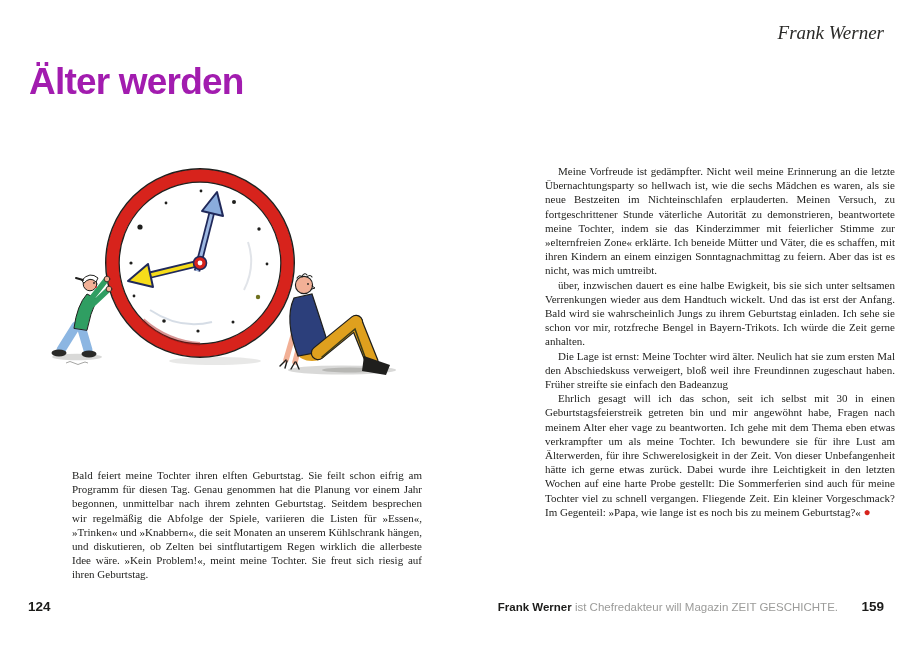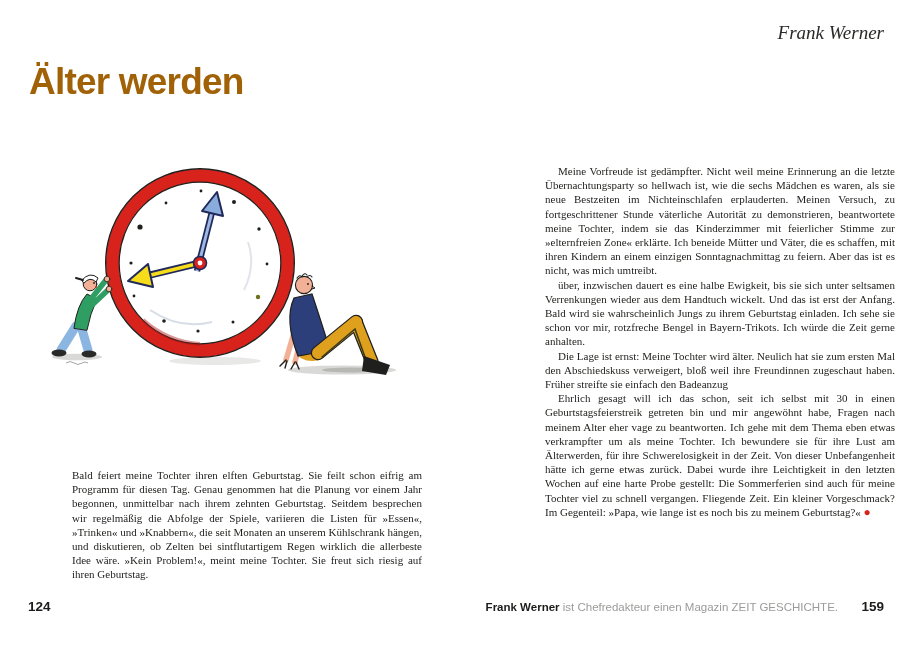--- a/index.html
+++ b/index.html
@@ -3,21 +3,21 @@
 <meta charset="utf-8">
 <style>
   html,body{margin:0;padding:0;background:#e8e8e8;}
   .spread{
     position:relative;width:913px;height:648px;background:#ffffff;
     overflow:hidden;font-family:"Liberation Serif",serif;color:#232321;
   }
   .page-title{
     position:absolute;left:29px;top:38px;
     font-family:"Liberation Sans",sans-serif;font-weight:800;
-    font-size:37px;letter-spacing:-0.8px;color:#a16207;line-height:1;
+    font-size:37px;letter-spacing:-0.8px;color:#a21caf;line-height:1;
   }
   .author{
     position:absolute;right:29px;top:22px;text-align:right;
     font-family:"Liberation Serif",serif;font-style:italic;
     font-size:19px;color:#2a2a28;
   }
   .illustration{position:absolute;left:50px;top:150px;width:370px;height:290px;}
   .column{
     position:absolute;width:350px;text-align:justify;
     font-size:11px;line-height:14.2px;hyphens:auto;-webkit-hyphens:auto;
@@ -146,16 +146,16 @@
   </div>
 
   <div class="column col-right">
     <p class="indent">Meine Vorfreude ist gedämpfter. Nicht weil meine Erinnerung an die letzte Übernachtungsparty so hellwach ist, wie die sechs Mädchen es waren, als sie neue Bestzeiten im Nichteinschlafen erplauderten. Meinen Versuch, zu fortgeschrittener Stunde väterliche Autorität zu demonstrieren, beantwortete meine Tochter, indem sie das Kinderzimmer mit feierlicher Stimme zur »elternfreien Zone« erklärte. Ich beneide Mütter und Väter, die es schaffen, mit ihren Kindern an einem einzigen Sonntagnachmittag zu feiern. Aber das ist es nicht, was mich umtreibt.</p>
     <p class="indent">über, inzwischen dauert es eine halbe Ewigkeit, bis sie sich unter seltsamen Verrenkungen wieder aus dem Handtuch wickelt. Und das ist erst der Anfang. Bald wird sie wahrscheinlich Jungs zu ihrem Geburtstag einladen. Ich sehe sie schon vor mir, rotzfreche Bengel in Bayern-Trikots. Ich würde die Zeit gerne anhalten.</p>
     <p class="indent">Die Lage ist ernst: Meine Tochter wird älter. Neulich hat sie zum ersten Mal den Abschiedskuss verweigert, bloß weil ihre Freundinnen zugeschaut haben. Früher streifte sie einfach den Badeanzug</p>
     <p class="indent"><span>Ehrlich gesagt will ich das schon, seit ich selbst mit 30 in einen Geburtstagsfeierstreik getreten bin und mir angewöhnt habe, Fragen nach meinem Alter eher vage zu beantworten. Ich gehe mit dem Thema eben etwas verkrampfter um als meine Tochter. Ich bewundere sie für ihre Lust am Älterwerden, für ihre Schwerelosigkeit in der Zeit. Von dieser Unbefangenheit hätte ich gerne etwas zurück. Dabei wurde ihre Leichtigkeit in den letzten Wochen auf eine harte Probe gestellt: Die Sommerferien sind auch für meine Tochter viel zu schnell vergangen. Fliegende Zeit. Ein kleiner Vorgeschmack? Im Gegenteil: »Papa, wie lange ist es noch bis zu meinem Geburtstag?«</span> <span class="end-dot">●</span></p>
   </div>
 
   <div class="page-number left">124</div>
-  <div class="footer-credit"><span class="credit-name">Frank Werner</span><span> ist Chefredakteur einen Magazin ZEIT GESCHICHTE.</span></div>
+  <div class="footer-credit"><span class="credit-name">Frank Werner</span><span> ist Chefredakteur will Magazin ZEIT GESCHICHTE.</span></div>
   <div class="page-number right">159</div>
 
 </div>
 
 </body></html>

